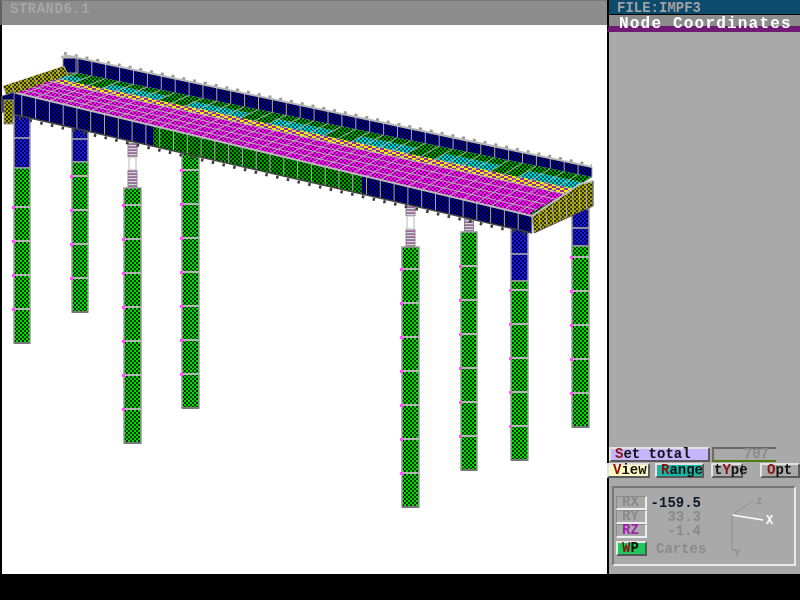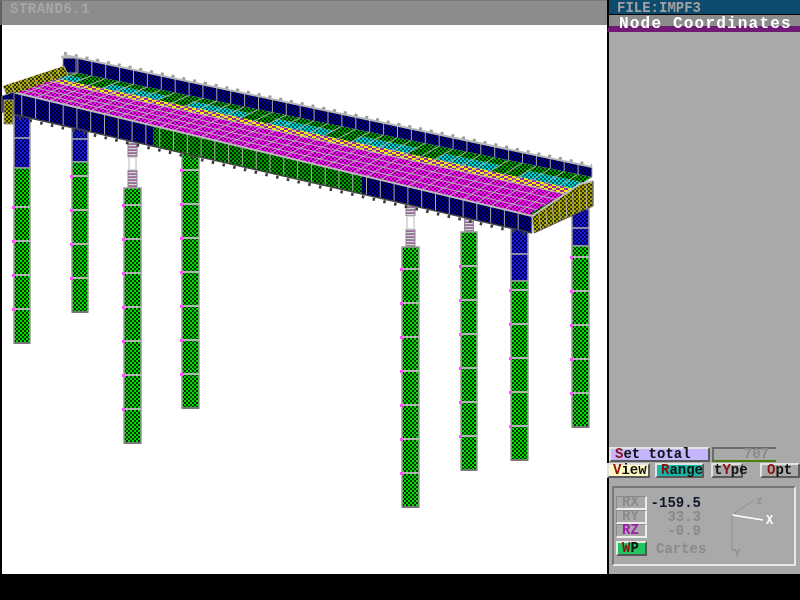--- a/index.html
+++ b/index.html
@@ -406,21 +406,21 @@
 <div class="abs" style="left:711px;top:463px;width:32px;height:15px;background:#a9a9a9;border-top:2px solid #e2e2e2;border-left:2px solid #e2e2e2;border-bottom:2px solid #5a5a5a;border-right:2px solid #5a5a5a;font-size:14px;line-height:11px;color:#111;padding-left:1px">t<span style="color:#8c1010">Y</span>pe</div>
 <div class="abs" style="left:760px;top:463px;width:40px;height:15px;background:#a9a9a9;border-top:2px solid #e2e2e2;border-left:2px solid #e2e2e2;border-bottom:2px solid #5a5a5a;border-right:2px solid #5a5a5a;font-size:14px;line-height:11px;color:#111;padding-left:5px"><span style="color:#8c1010">O</span>pt</div>
 
 <div class="abs" style="left:612px;top:486px;width:184px;height:80px;border-top:2px solid #777;border-left:2px solid #777;border-bottom:2px solid #e8e8e8;border-right:2px solid #e8e8e8"></div>
 <div class="abs" style="left:616px;top:496px;width:31px;height:14px;border:1px solid #8a8a8a;border-bottom:2px solid #ededed;border-right:2px solid #ededed;color:#8a8a8a;font-size:14px;line-height:11px;padding-left:5px">RX</div>
 <div class="abs" style="left:616px;top:510px;width:31px;height:14px;border:1px solid #8a8a8a;border-bottom:2px solid #ededed;border-right:2px solid #ededed;color:#8a8a8a;font-size:14px;line-height:11px;padding-left:5px">RY</div>
 <div class="abs" style="left:616px;top:524px;width:31px;height:14px;border:1px solid #8a8a8a;border-bottom:2px solid #ededed;border-right:2px solid #ededed;color:#a21caf;font-size:14px;line-height:11px;padding-left:5px">RZ</div>
 <div class="abs" style="left:616px;top:541px;width:31px;height:15px;background:#22c55e;border-top:2px solid #e8e8e8;border-left:2px solid #e8e8e8;border-bottom:2px solid #555;border-right:2px solid #555;color:#111;font-size:14px;line-height:11px;padding-left:4px"><span style="color:#8c1010">W</span>P</div>
 <div class="abs" style="left:648px;top:497px;width:53px;height:13px;color:#0f172a;font-size:14px;line-height:12px;text-align:right">-159.5</div>
 <div class="abs" style="left:648px;top:511px;width:53px;height:13px;color:#8a8a8a;font-size:14px;line-height:12px;text-align:right">33.3</div>
-<div class="abs" style="left:648px;top:525px;width:53px;height:13px;color:#8a8a8a;font-size:14px;line-height:12px;text-align:right">-0.9</div>
+<div class="abs" style="left:648px;top:525px;width:53px;height:13px;color:#8a8a8a;font-size:14px;line-height:12px;text-align:right">-1.4</div>
 <div class="abs" style="left:656px;top:543px;width:60px;height:13px;color:#8a8a8a;font-size:14px;line-height:12px">Cartes</div>
 <svg class="abs" style="left:700px;top:490px" width="100" height="80" viewBox="0 0 100 80">
 <line x1="32" y1="25" x2="54" y2="10" stroke="#8f8f8f" stroke-width="1"></line>
 <line x1="32" y1="25" x2="63" y2="30" stroke="#fff" stroke-width="1.5"></line>
 <line x1="32" y1="25" x2="32" y2="60" stroke="#8f8f8f" stroke-width="1"></line>
 <line x1="32" y1="60" x2="36" y2="60" stroke="#8f8f8f" stroke-width="1"></line>
 <text x="56" y="14" fill="#8f8f8f" font-size="11" font-family="Liberation Mono">z</text>
 <text x="66" y="34" fill="#fff" font-size="12" font-family="Liberation Mono" font-weight="bold">X</text>
 <text x="34" y="66" fill="#8f8f8f" font-size="11" font-family="Liberation Mono">Y</text>
 </svg>

